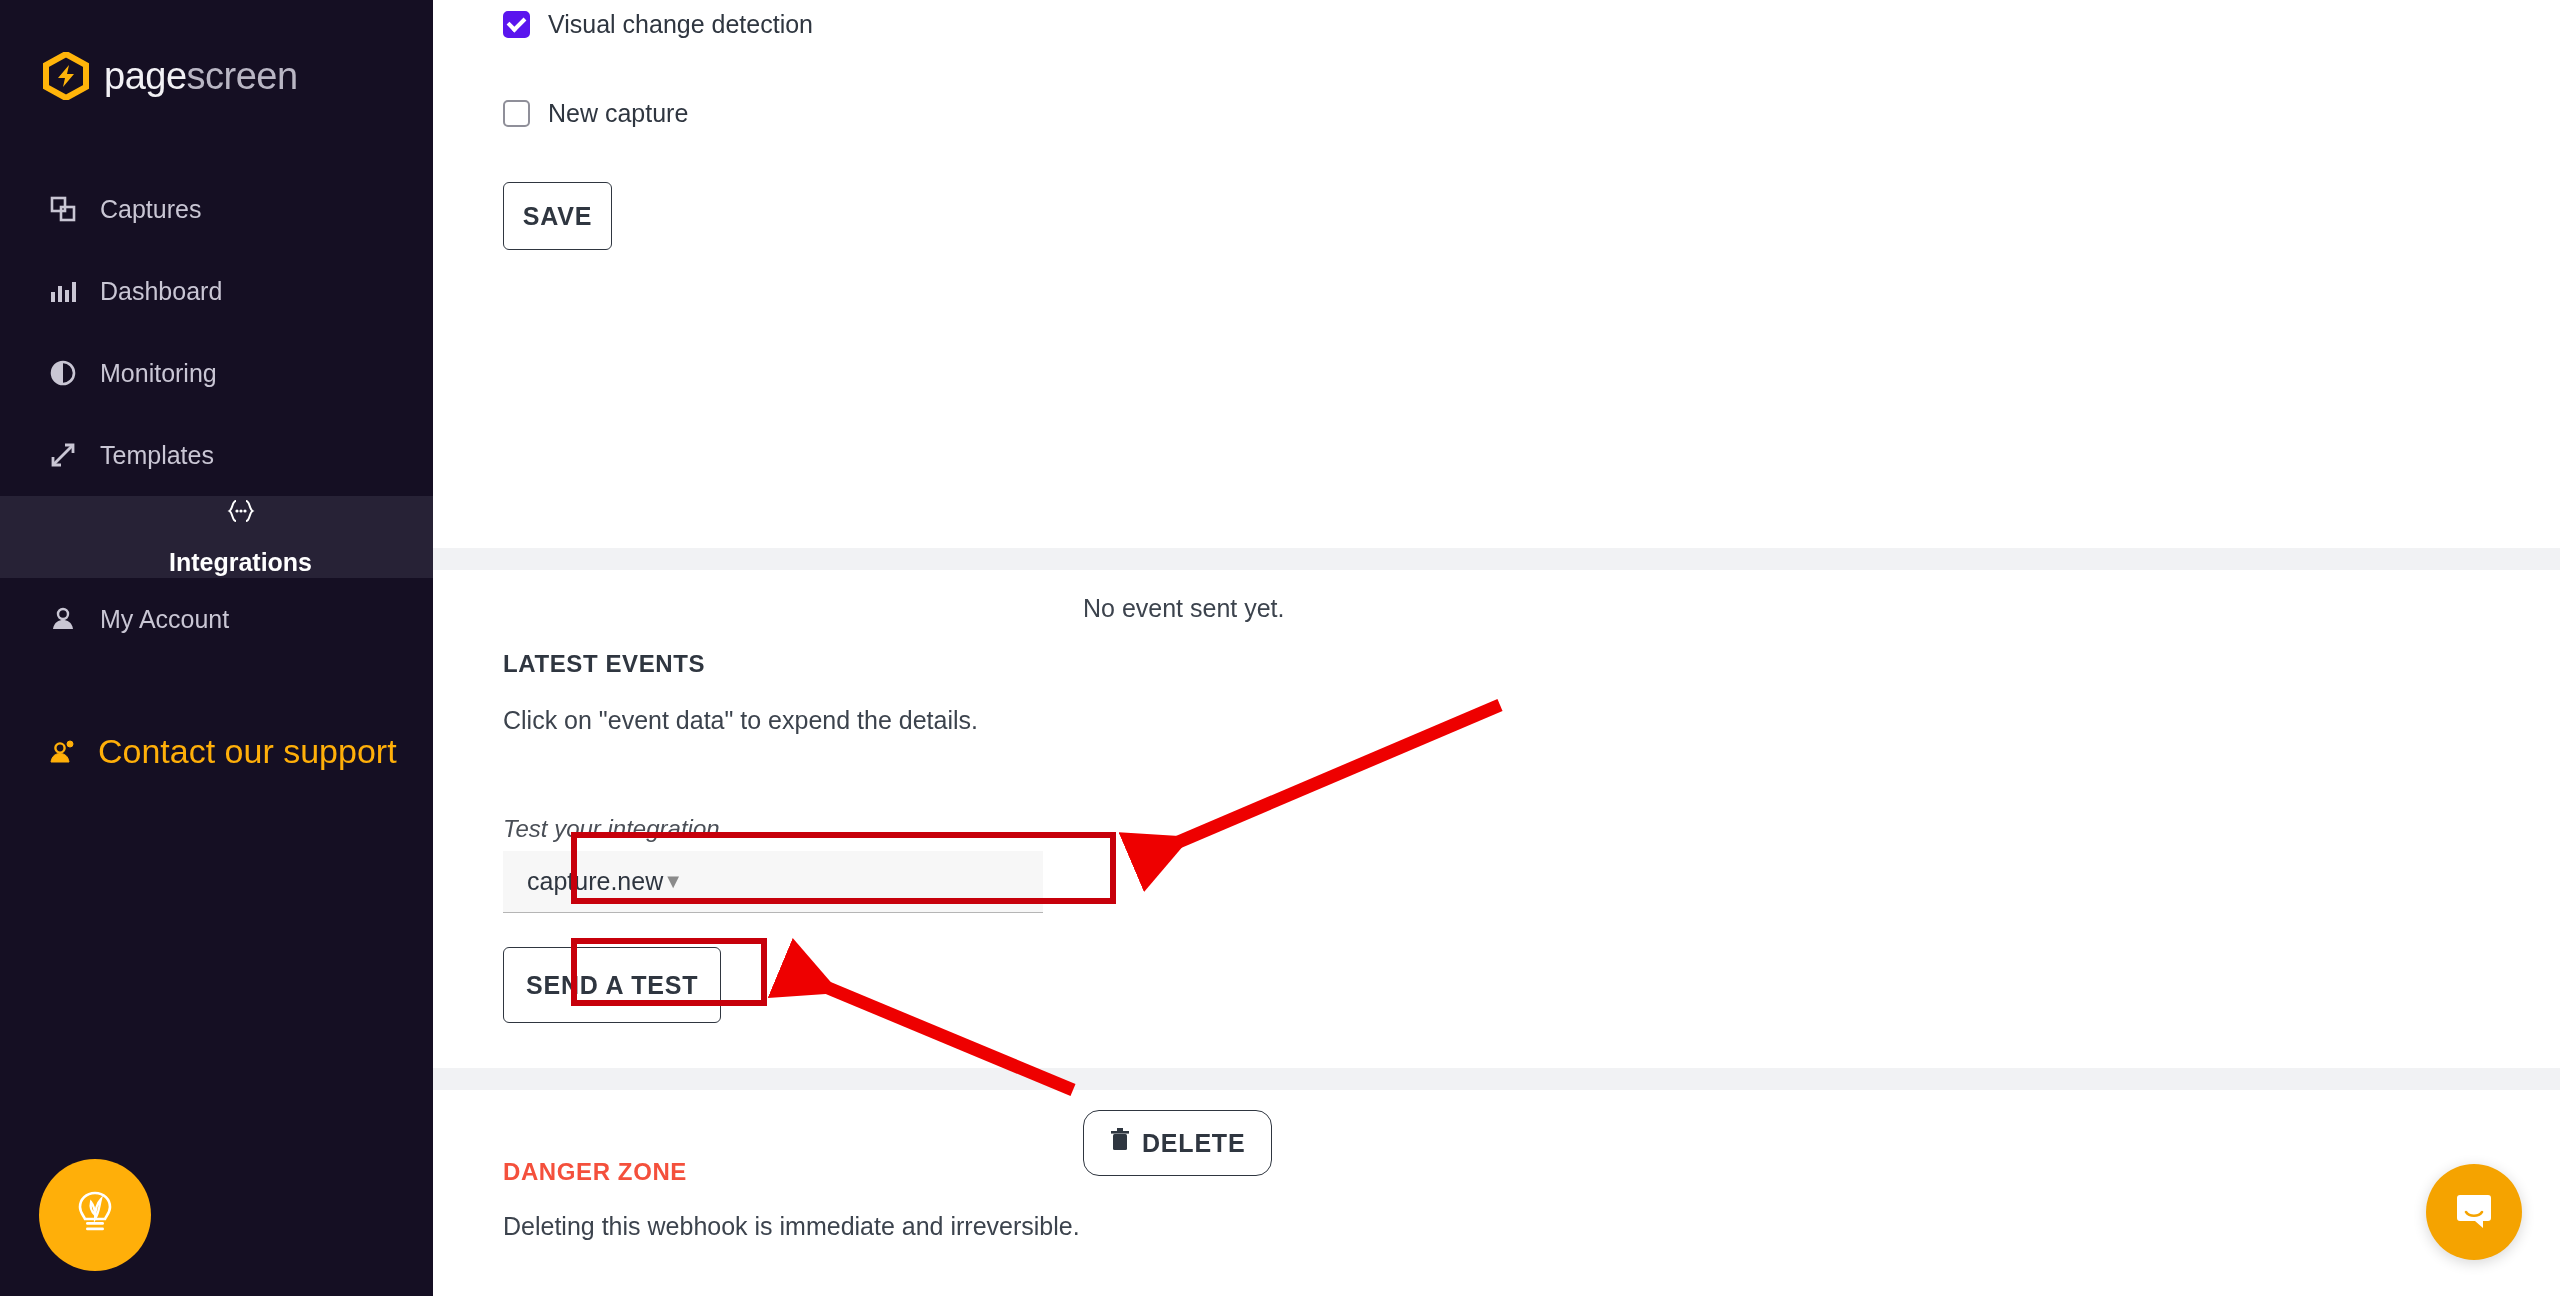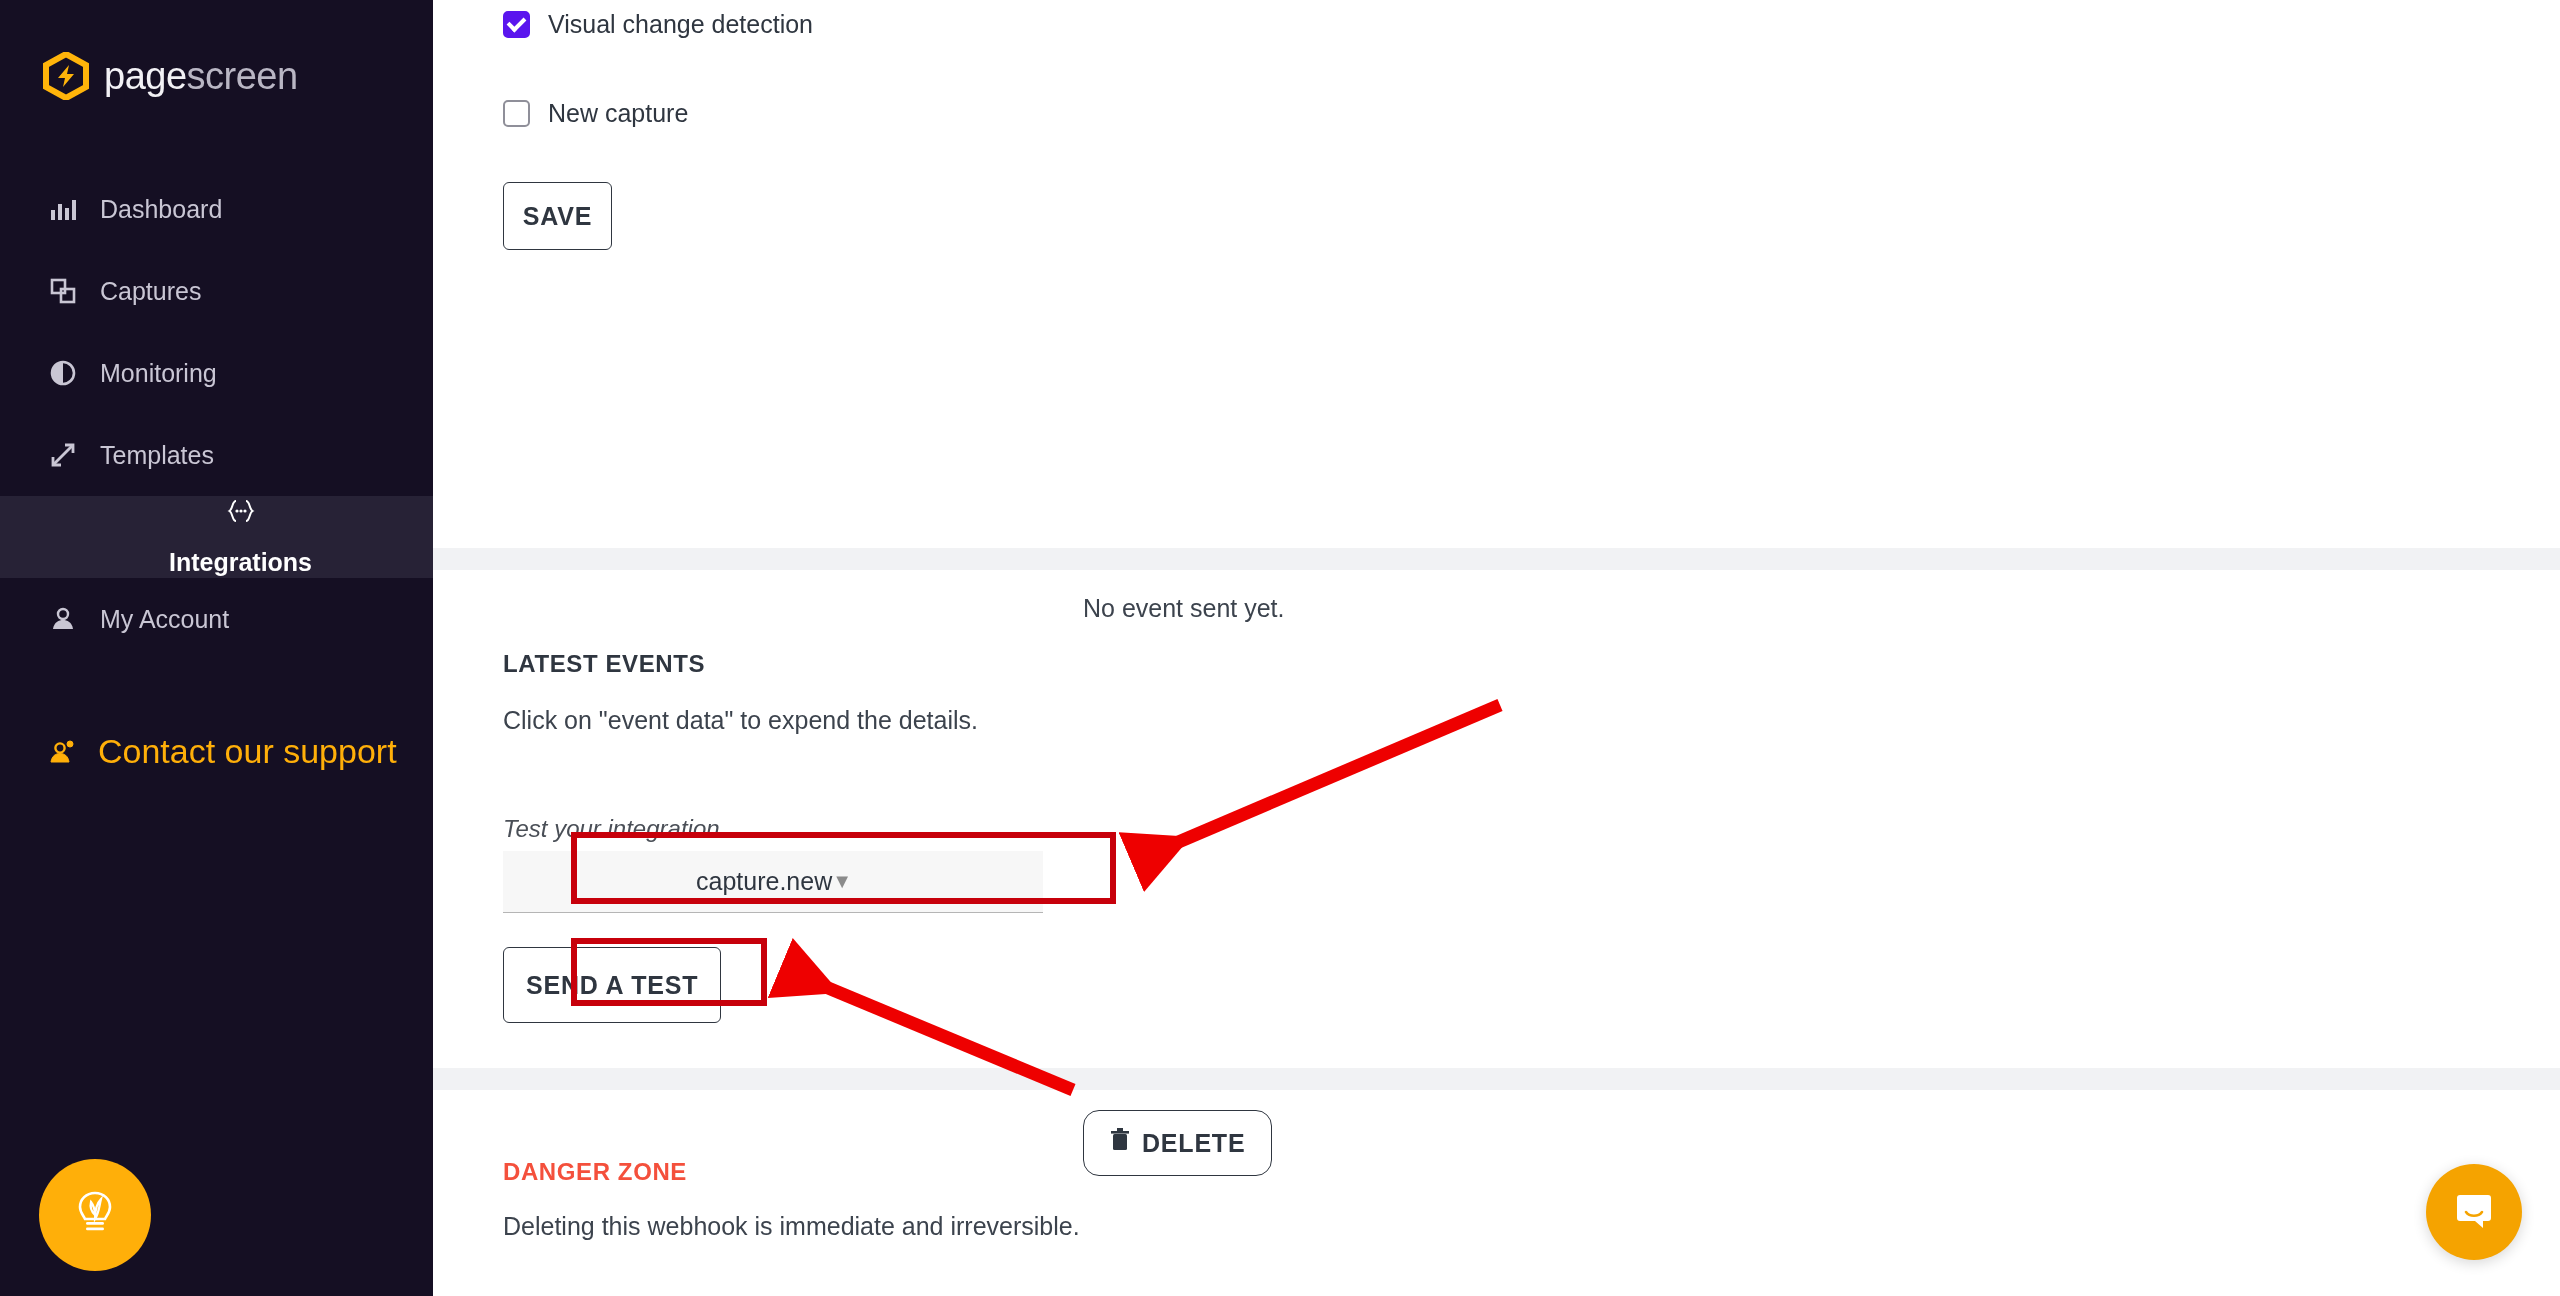--- a/index.html
+++ b/index.html
@@ -104,21 +104,21 @@
   .btn-sendtest { height: 76px; padding: 0 22px; }
   .btn-delete { height: 66px; padding: 0 26px; }
 
   
   .sec-title { font-size: 24px; font-weight: bold; letter-spacing: 0.6px; color: #2f3640; }
   .sec-sub { font-size: 25px; color: #3c434d; margin-top: 28px; }
   .sel-label { font-size: 24px; font-style: italic; color: #4a4f57; }
   .select {
     width: 540px; height: 62px; background: #f7f7f7;
     border: none; border-bottom: 1px solid #b5b5b5;
-    display: flex; align-items: center; justify-content: center;
+    display: flex; align-items: center; justify-content: flex-start;
     padding: 0 22px 0 24px; font-size: 25px; color: #2f3640; cursor: pointer;
   }
   .caret { color: #8b8b8b; font-size: 20px; }
   .noevent { font-size: 25px; color: #3c434d; }
 
   .danger-title { font-size: 24px; font-weight: bold; letter-spacing: 0.6px; color: #f4503c; }
   .danger-desc { font-size: 25px; color: #3c434d; margin-top: 26px; }
 
   
   .hl { position: absolute; border: 6px solid #c7000b; pointer-events: none; }
@@ -148,37 +148,37 @@
       <span class="brand-text">
         <span class="b-page">page</span><span class="b-screen">screen</span>
       </span>
     </div>
 
     <nav class="nav">
 
       <div class="nav-item">
         <span class="nav-icon">
           <svg width="28" height="28" viewBox="0 0 28 28">
+            <rect x="3" y="3" width="13" height="13" fill="none" stroke="#c9c6d4" stroke-width="2.6"></rect>
+            <rect x="12" y="12" width="13" height="13" fill="none" stroke="#c9c6d4" stroke-width="2.6"></rect>
+          </svg>
+        </span>
+        <span>Captures</span>
+      </div>
+
+      <div class="nav-item">
+        <span class="nav-icon">
+          <svg width="28" height="28" viewBox="0 0 28 28">
             <rect x="2" y="15" width="4" height="10" fill="#c9c6d4"></rect>
             <rect x="9" y="9" width="4" height="16" fill="#c9c6d4"></rect>
             <rect x="16" y="13" width="4" height="12" fill="#c9c6d4"></rect>
             <rect x="23" y="5" width="4" height="20" fill="#c9c6d4"></rect>
           </svg>
         </span>
         <span>Dashboard</span>
-      </div>
-
-      <div class="nav-item">
-        <span class="nav-icon">
-          <svg width="28" height="28" viewBox="0 0 28 28">
-            <rect x="3" y="3" width="13" height="13" fill="none" stroke="#c9c6d4" stroke-width="2.6"></rect>
-            <rect x="12" y="12" width="13" height="13" fill="none" stroke="#c9c6d4" stroke-width="2.6"></rect>
-          </svg>
-        </span>
-        <span>Captures</span>
       </div>
 
       <div class="nav-item">
         <span class="nav-icon">
           <svg width="28" height="28" viewBox="0 0 28 28">
             <circle cx="14" cy="14" r="11" fill="none" stroke="#c9c6d4" stroke-width="2.6"></circle>
             <path d="M14 3 A11 11 0 0 0 14 25 Z" fill="#c9c6d4"></path>
           </svg>
         </span>
         <span>Monitoring</span>

